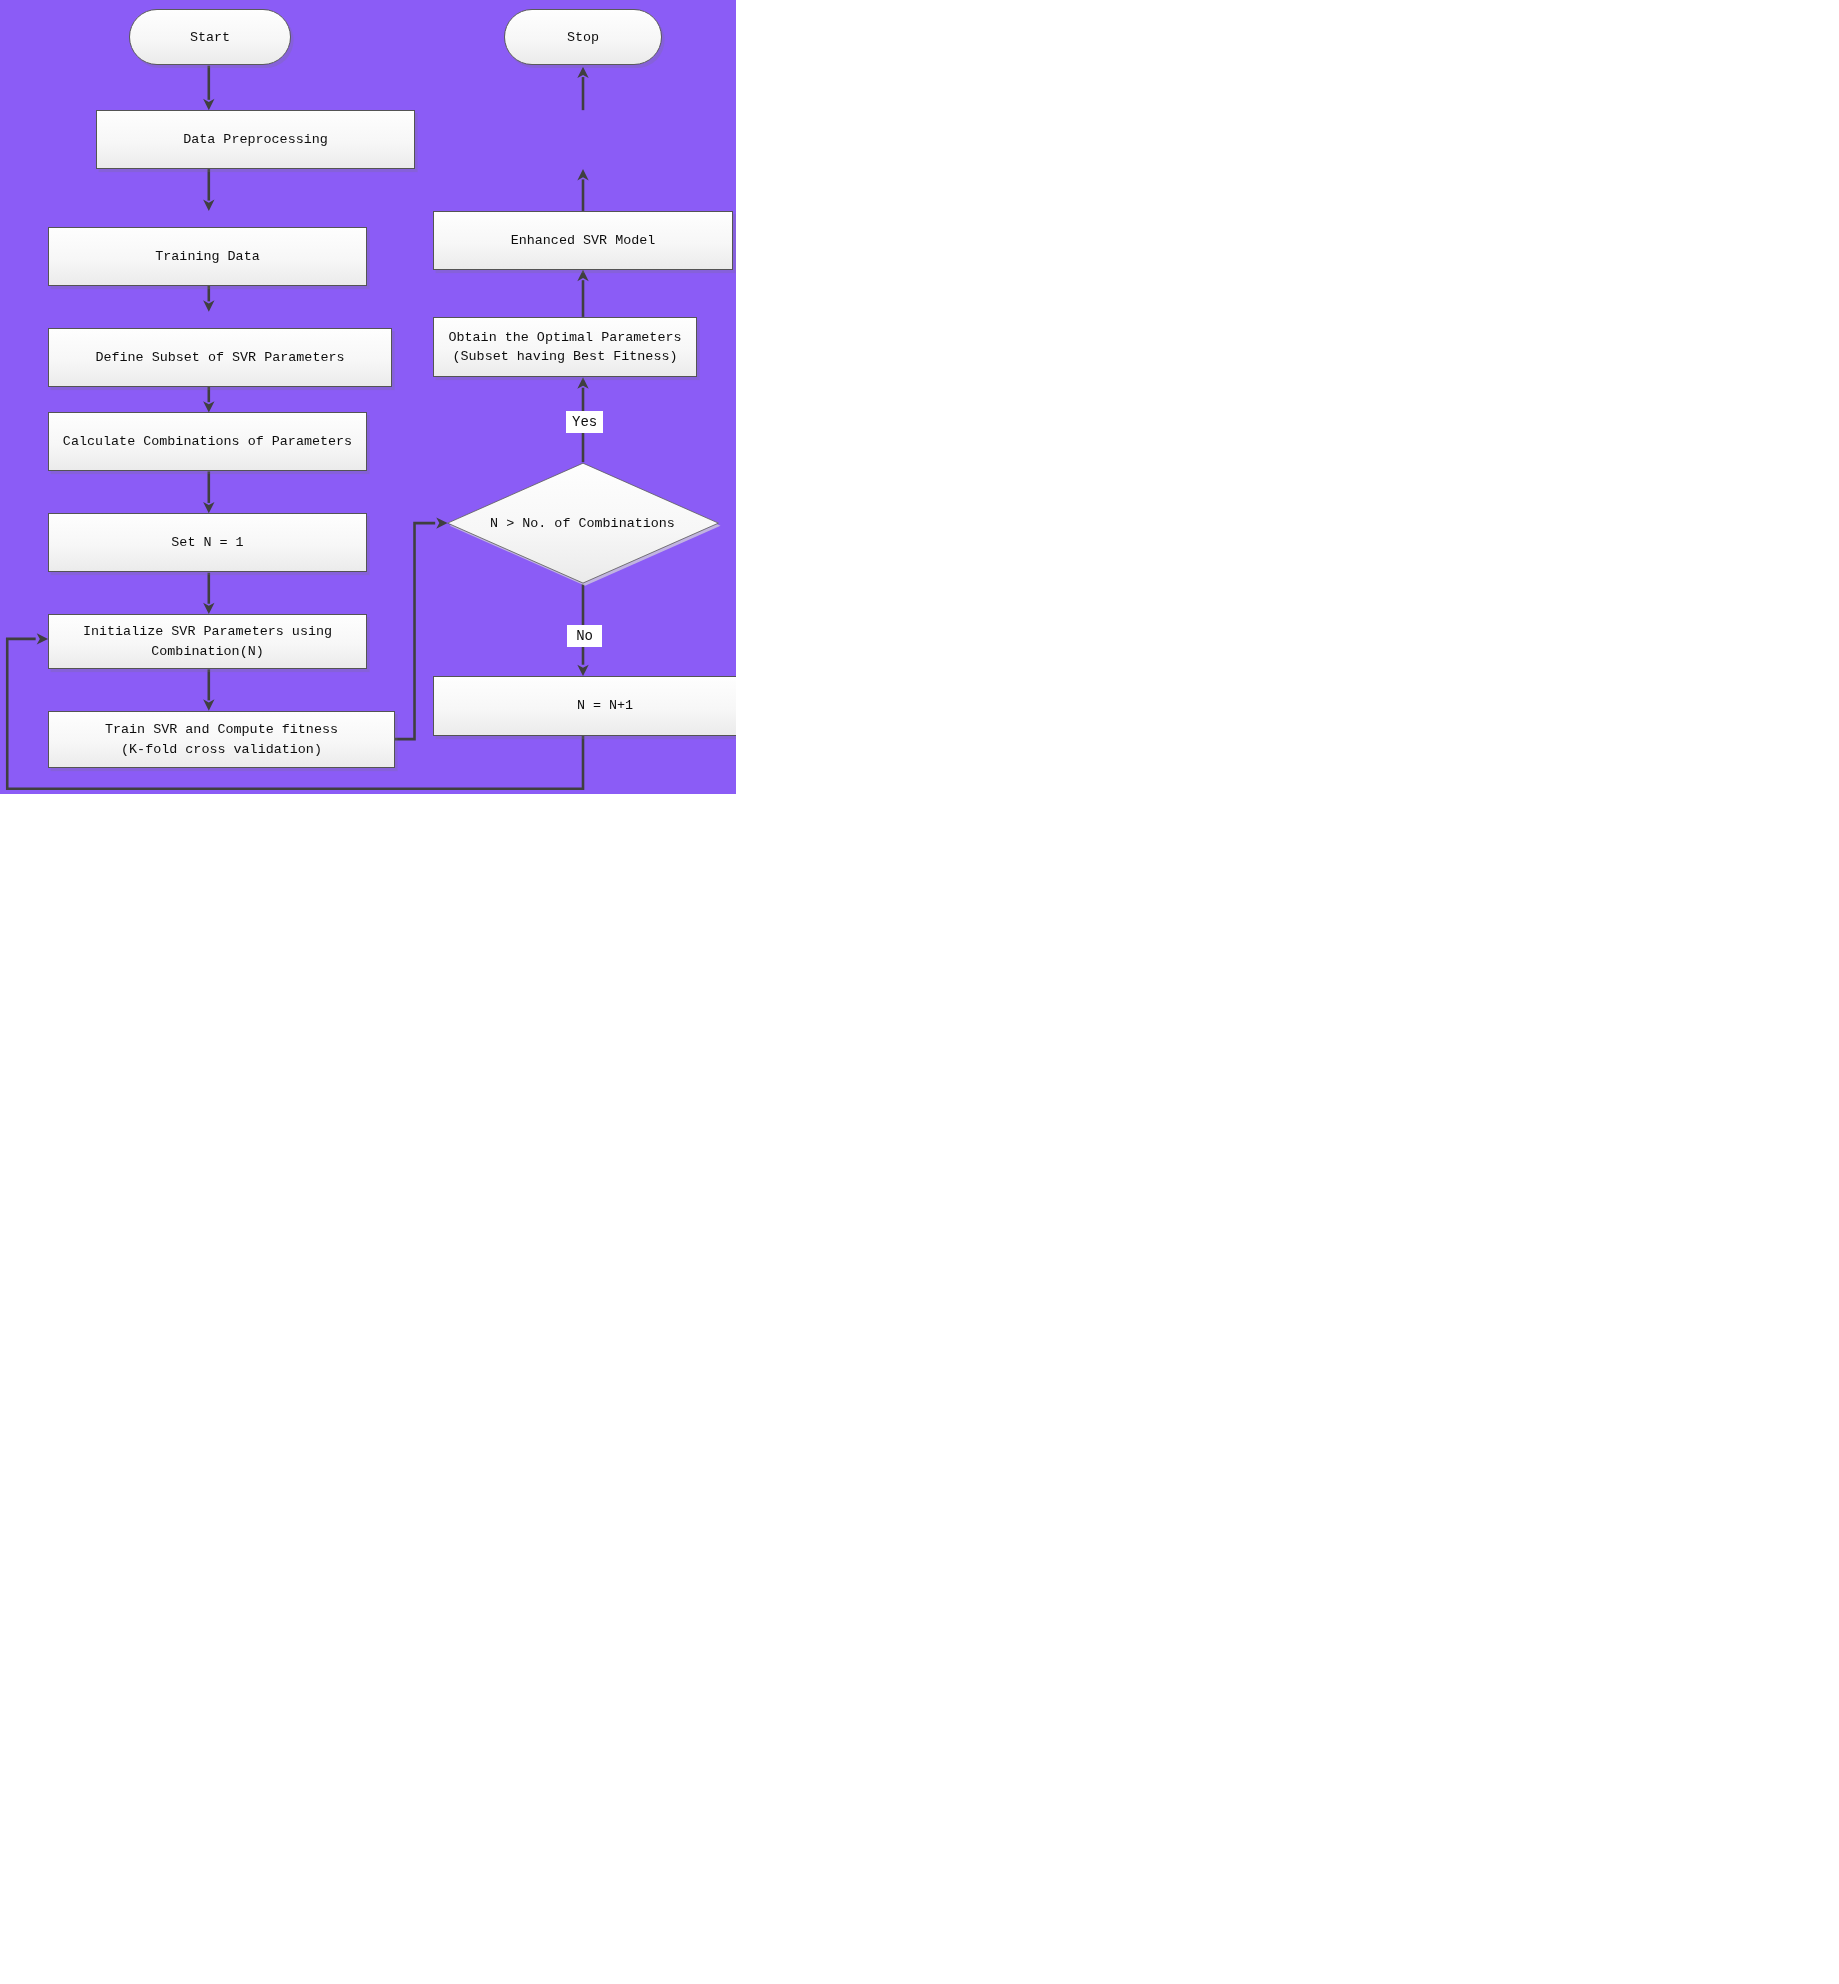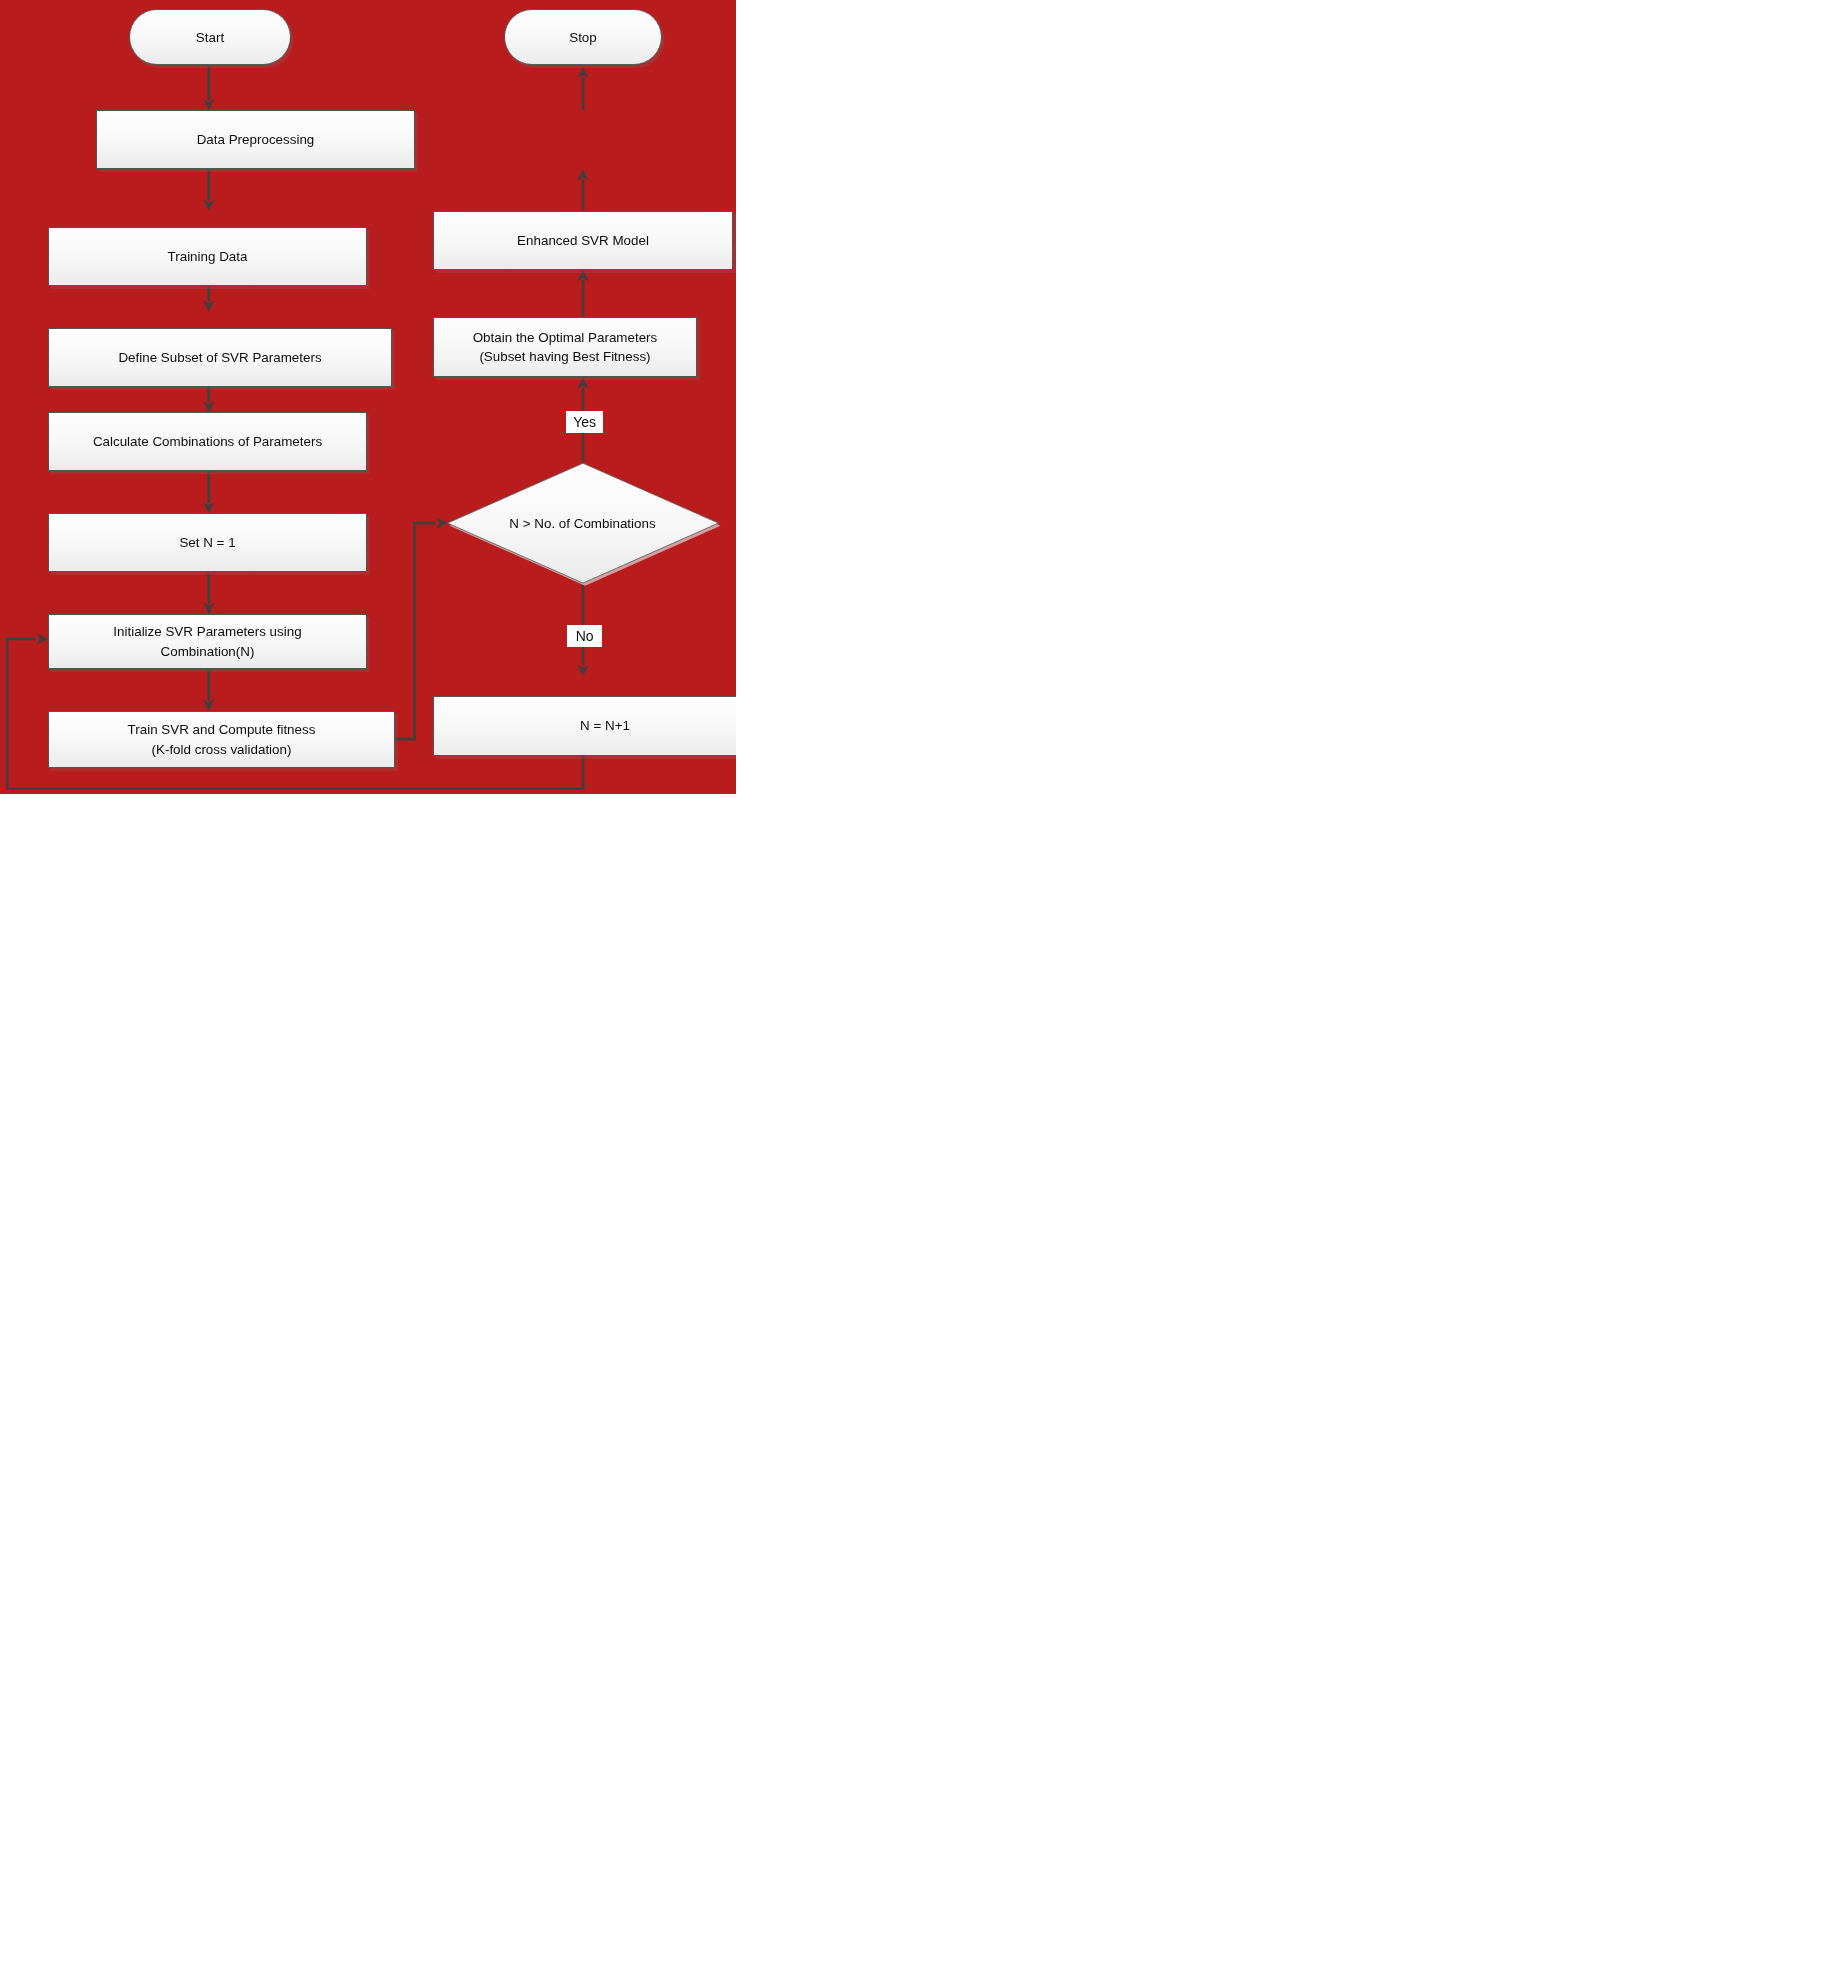--- a/index.html
+++ b/index.html
@@ -1,18 +1,18 @@
 <!DOCTYPE html>
 <html style="font-size:8.3px"><head>
 <meta charset="utf-8">
 <style>
   html,body{margin:0;padding:0;background:#ffffff;}
   .canvas{
-    position:relative;width:736px;height:794px;background:#b91c1c;
-    font-family:Liberation Sans, sans-serif;color:#0d0d0d;overflow:hidden;
+    position:relative;width:736px;height:794px;background:#8b5cf6;
+    font-family:Liberation Mono, monospace;color:#0d0d0d;overflow:hidden;
   }
   .wire-layer{position:absolute;left:0;top:0;width:100%;height:100%;z-index:1;}
   .node{
     position:absolute;z-index:2;display:flex;align-items:center;justify-content:center;
     text-align:center;font-size:13.4px;line-height:1.42;white-space:pre-line;
     background:linear-gradient(180deg,#fefefe 0%,#f7f7f7 55%,#ebebeb 100%);
     border:0.8px solid #545454;
     box-shadow:2.6px 3.1px 0 rgba(120,120,120,0.22);
     box-sizing:border-box;
   }
@@ -154,21 +154,21 @@
 
   <div class="node" style="left:433px;top:317px;width:264px;height:60px;">
     <span>Obtain the Optimal Parameters
 (Subset having Best Fitness)</span>
   </div>
 
   <div class="diamond-label" style="left:474px;top:510px;width:217px;height:27px;">
     <span>N &gt; No. of Combinations</span>
   </div>
 
-  <div class="node" style="left:433px;top:696px;width:344px;height:60px;">
+  <div class="node" style="left:433px;top:676px;width:344px;height:60px;">
     <span>N = N+1</span>
   </div>
 
   <div class="edge-label" style="left:566px;top:411px;width:33px;height:22px;">
     <span>Yes</span>
   </div>
 
   <div class="edge-label" style="left:567px;top:625px;width:31px;height:22px;">
     <span>No</span>
   </div>

